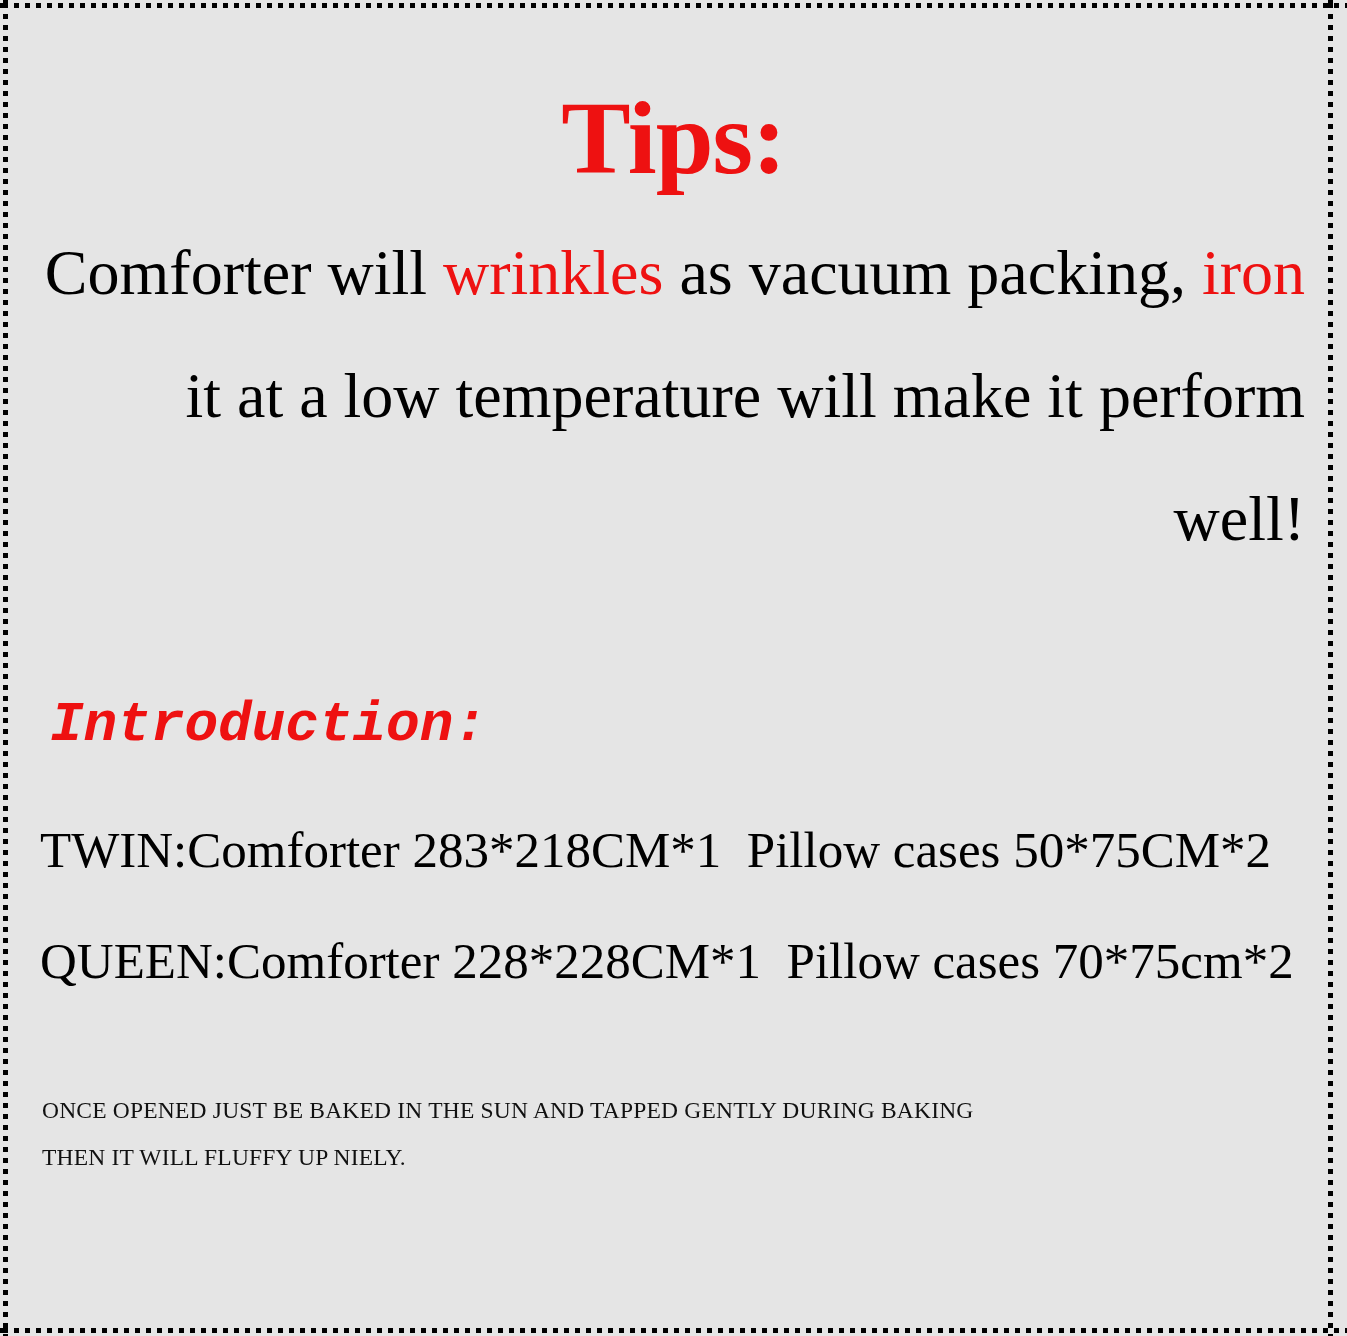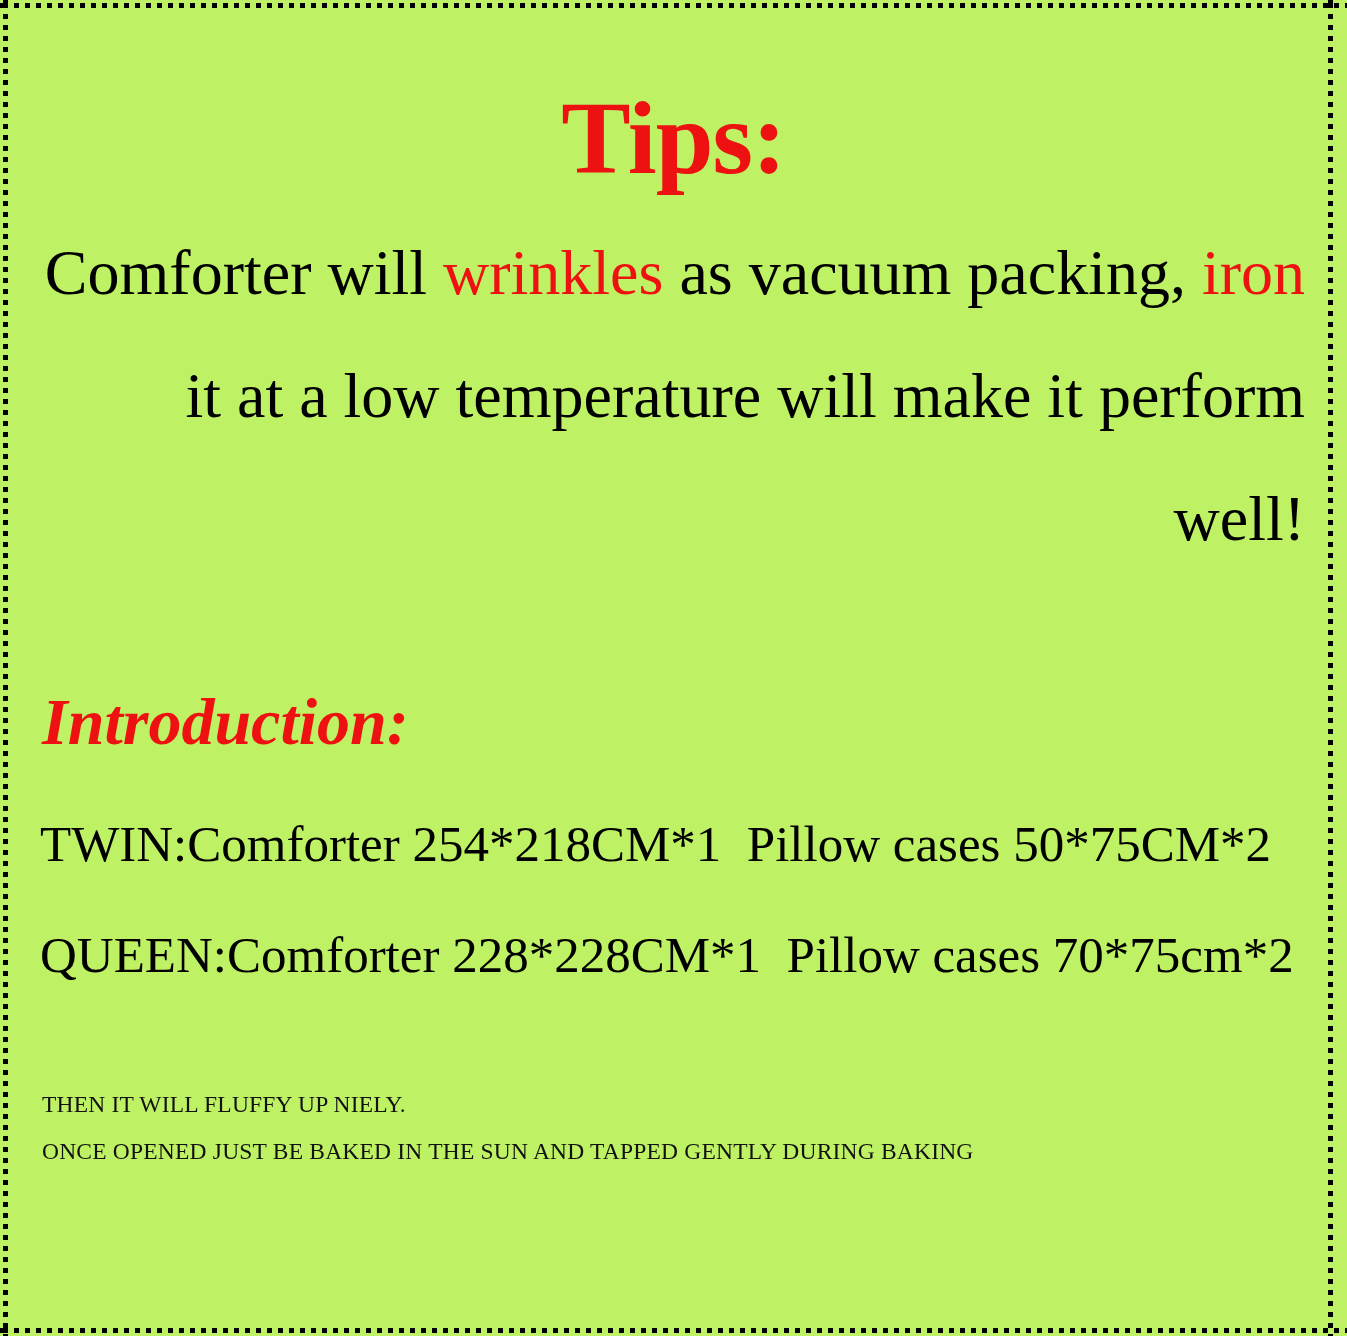--- a/index.html
+++ b/index.html
@@ -5,21 +5,21 @@
   html, body {
     margin: 0;
     padding: 0;
     background: #ffffff;
   }
 
   #page {
     position: relative;
     width: 1347px;
     height: 1336px;
-    background: #bef264;
+    background: #e5e5e5;
     overflow: hidden;
     font-family: "Liberation Serif", "DejaVu Serif", serif;
     color: #000000;
     box-sizing: border-box;
   }
 
   
   .border-edge {
     position: absolute;
     pointer-events: none;
@@ -82,27 +82,28 @@
     margin: 0;
     padding-top: 22px;
     padding-left: 16px;
     padding-right: 16px;
   }
   .hl { color: #ee1111; }
 
   .intro-heading {
     font-weight: bold;
     font-style: italic;
-    font-size: 66px;
+    font-size: 56px;
     line-height: 1;
     color: #ee1111;
-    margin: 0;
+    margin: 8px;
     padding-top: 108px;
     padding-left: 16px;
     letter-spacing: 0px;
+    font-family: Liberation Mono, monospace;
   }
 
   .spec-list {
     margin: 0;
     padding-top: 34px;
     padding-left: 14px;
   }
   .spec-line {
     font-size: 51px;
     line-height: 2.18;
@@ -135,23 +136,23 @@
 
   <div class="content">
 
     <h1 class="tips-heading">Tips:</h1>
 
     <p class="tips-body"><span>Comforter will </span><span class="hl">wrinkles</span><span> as vacuum</span> <span>packing, </span><span class="hl">iron</span><span> it at a low temperature will</span> <span>make it perform well!</span></p>
 
     <h2 class="intro-heading">Introduction:</h2>
 
     <div class="spec-list">
-      <div class="spec-line">TWIN:Comforter 254*218CM*1  Pillow cases 50*75CM*2</div>
+      <div class="spec-line">TWIN:Comforter 283*218CM*1  Pillow cases 50*75CM*2</div>
       <div class="spec-line">QUEEN:Comforter 228*228CM*1  Pillow cases 70*75cm*2</div>
     </div>
 
     <div class="footnote">
+      <div class="footnote-line">ONCE OPENED JUST BE BAKED IN THE SUN AND TAPPED GENTLY DURING BAKING</div>
       <div class="footnote-line">THEN IT WILL FLUFFY UP NIELY.</div>
-      <div class="footnote-line">ONCE OPENED JUST BE BAKED IN THE SUN AND TAPPED GENTLY DURING BAKING</div>
     </div>
 
   </div>
 </div>
 
 </body></html>

